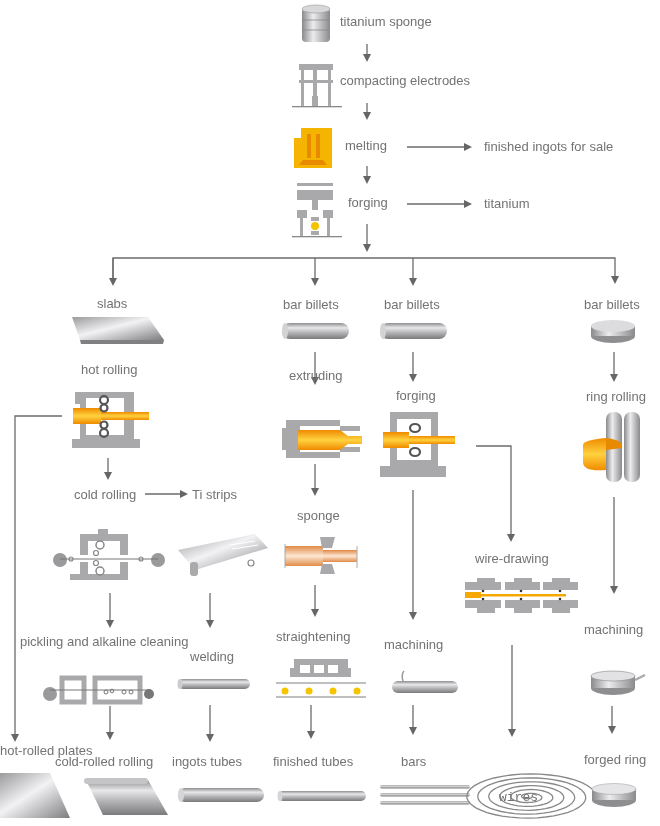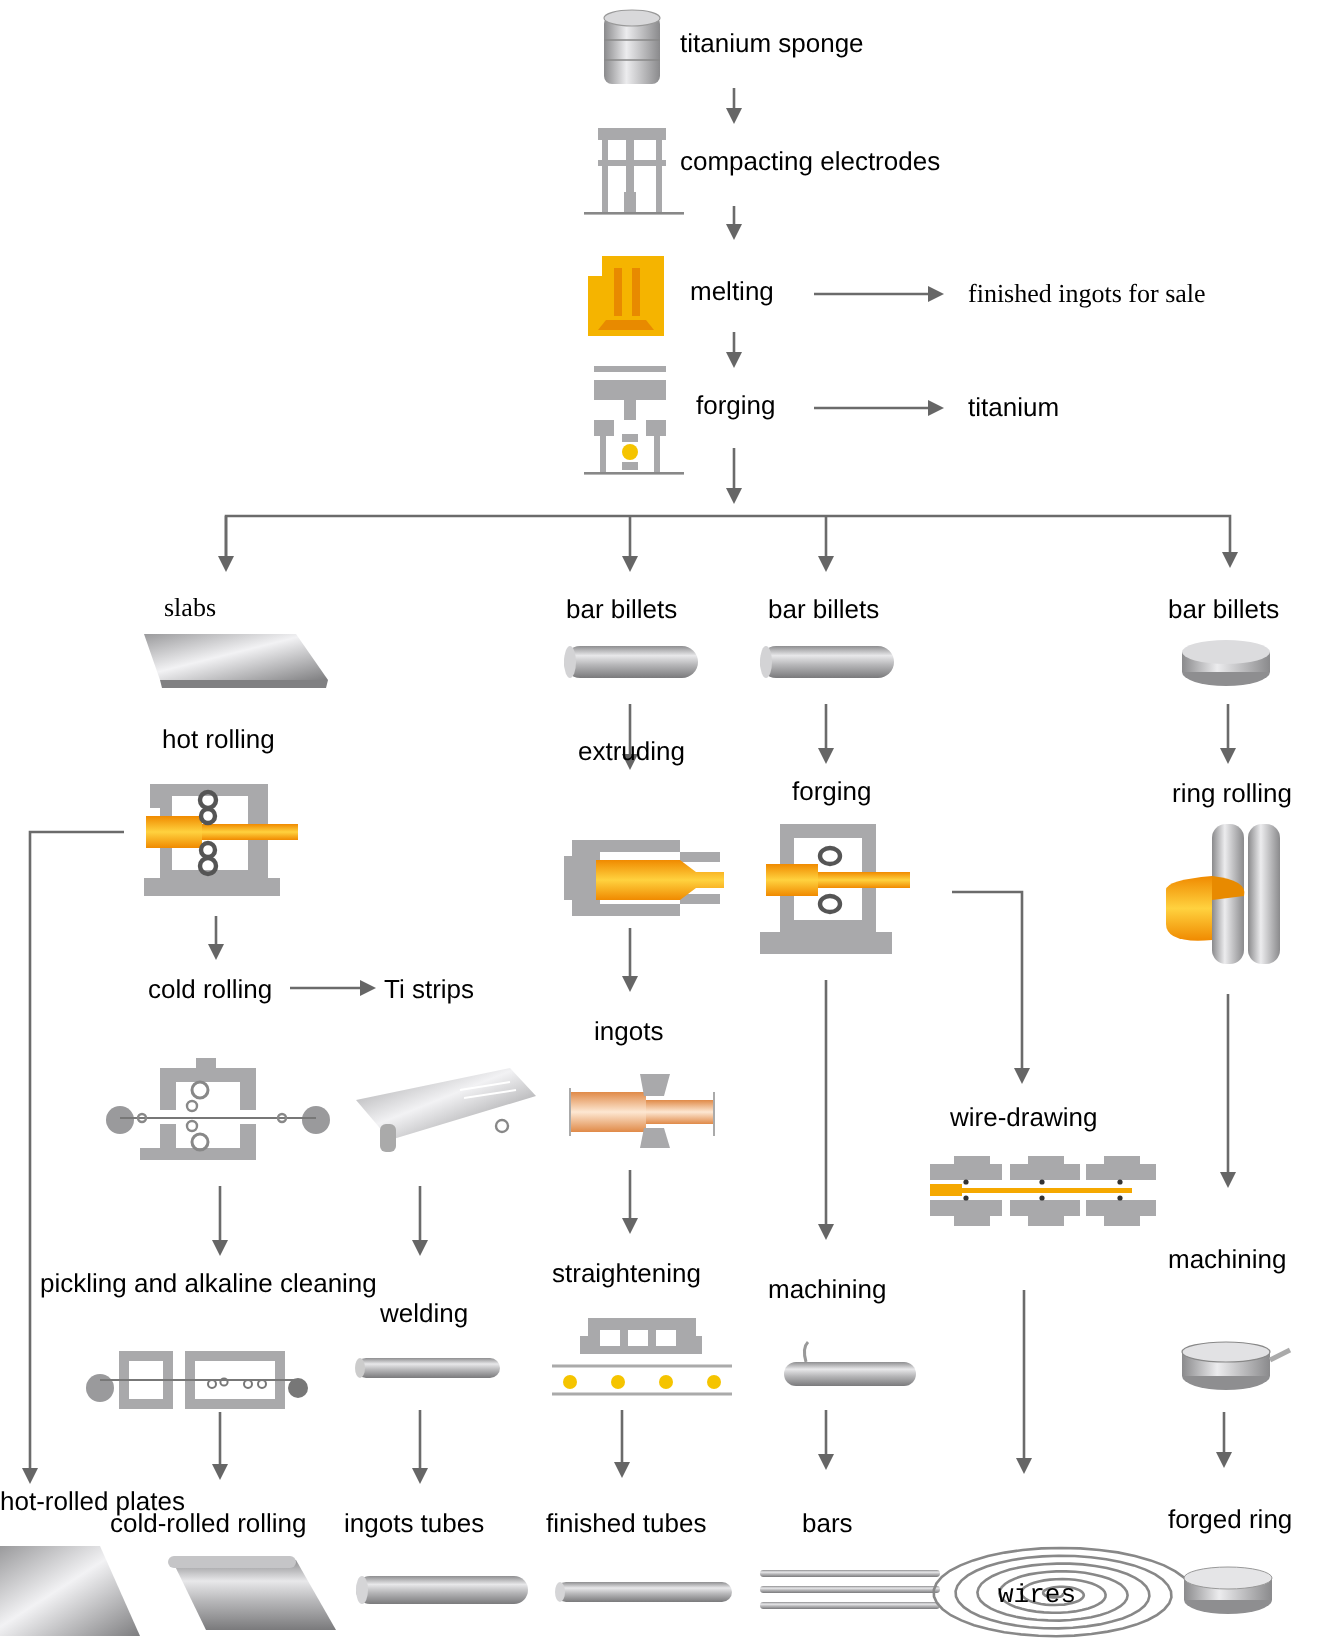--- a/index.html
+++ b/index.html
@@ -1,19 +1,19 @@
 <!DOCTYPE html>
 <html><head>
 <meta charset="utf-8">
 <style>
   html, body { margin: 0; padding: 0; background: #ffffff; }
   body { width: 660px; height: 826px; position: relative; overflow: hidden;
          font-family: "Liberation Sans", sans-serif; color: #222; }
   #diagram { position: absolute; left: 0; top: 0; }
-  .lbl { position: absolute; font-size: 13px; white-space: nowrap; color: #000000; }
+  .lbl { position: absolute; font-size: 13px; white-space: nowrap; color: #737373; }
 </style>
 </head>
 <body>
 
 <svg id="diagram" width="660" height="826" viewBox="0 0 660 826">
   <defs>
     <marker id="ah" markerWidth="8" markerHeight="8" refX="6" refY="4" orient="auto" markerUnits="userSpaceOnUse">
       <path d="M0,0 L8,4 L0,8 z" fill="#666"></path>
     </marker>
     <linearGradient id="metalV" x1="0" y1="0" x2="0" y2="1">
@@ -274,37 +274,37 @@
   <g>
     <ellipse cx="614" cy="800" rx="22" ry="7" fill="#8e8e90"></ellipse>
     <rect x="592" y="789" width="44" height="11" fill="url(#metalH)"></rect>
     <ellipse cx="614" cy="789" rx="22" ry="5.5" fill="#e5e5e7" stroke="#999" stroke-width="0.5"></ellipse>
   </g>
 </svg>
 
 <div class="lbl" style="left:340px; top:14px;">titanium sponge</div>
 <div class="lbl" style="left:340px; top:73px;">compacting electrodes</div>
 <div class="lbl" style="left:345px; top:138px;">melting</div>
-<div class="lbl" style="left:484px; top:139px;font-family:Liberation Serif, serif;">finished ingots for sale</div>
+<div class="lbl" style="left:484px; top:139px;">finished ingots for sale</div>
 <div class="lbl" style="left:348px; top:195px;">forging</div>
 <div class="lbl" style="left:484px; top:196px;">titanium</div>
 
-<div class="lbl" style="left:82px; top:296px;font-family:Liberation Serif, serif;">slabs</div>
+<div class="lbl" style="left:97px; top:296px;">slabs</div>
 <div class="lbl" style="left:81px; top:362px;">hot rolling</div>
 <div class="lbl" style="left:74px; top:487px;">cold rolling</div>
 <div class="lbl" style="left:192px; top:487px;">Ti strips</div>
 <div class="lbl" style="left:20px; top:634px;">pickling and alkaline cleaning</div>
 <div class="lbl" style="left:190px; top:649px;">welding</div>
 <div class="lbl" style="left:0px; top:743px;">hot-rolled plates</div>
 <div class="lbl" style="left:55px; top:754px;">cold-rolled rolling</div>
 <div class="lbl" style="left:172px; top:754px;">ingots tubes</div>
 
 <div class="lbl" style="left:283px; top:297px;">bar billets</div>
 <div class="lbl" style="left:289px; top:368px;">extruding</div>
-<div class="lbl" style="left:297px; top:508px;">ingots</div>
+<div class="lbl" style="left:297px; top:508px;">sponge</div>
 <div class="lbl" style="left:276px; top:629px;">straightening</div>
 <div class="lbl" style="left:273px; top:754px;">finished tubes</div>
 
 <div class="lbl" style="left:384px; top:297px;">bar billets</div>
 <div class="lbl" style="left:396px; top:388px;">forging</div>
 <div class="lbl" style="left:384px; top:637px;">machining</div>
 <div class="lbl" style="left:401px; top:754px;">bars</div>
 <div class="lbl" style="left:475px; top:551px;">wire-drawing</div>
 <div class="lbl" style="left:499px; top:790px;font-family:Liberation Mono, monospace;">wires</div>
 

